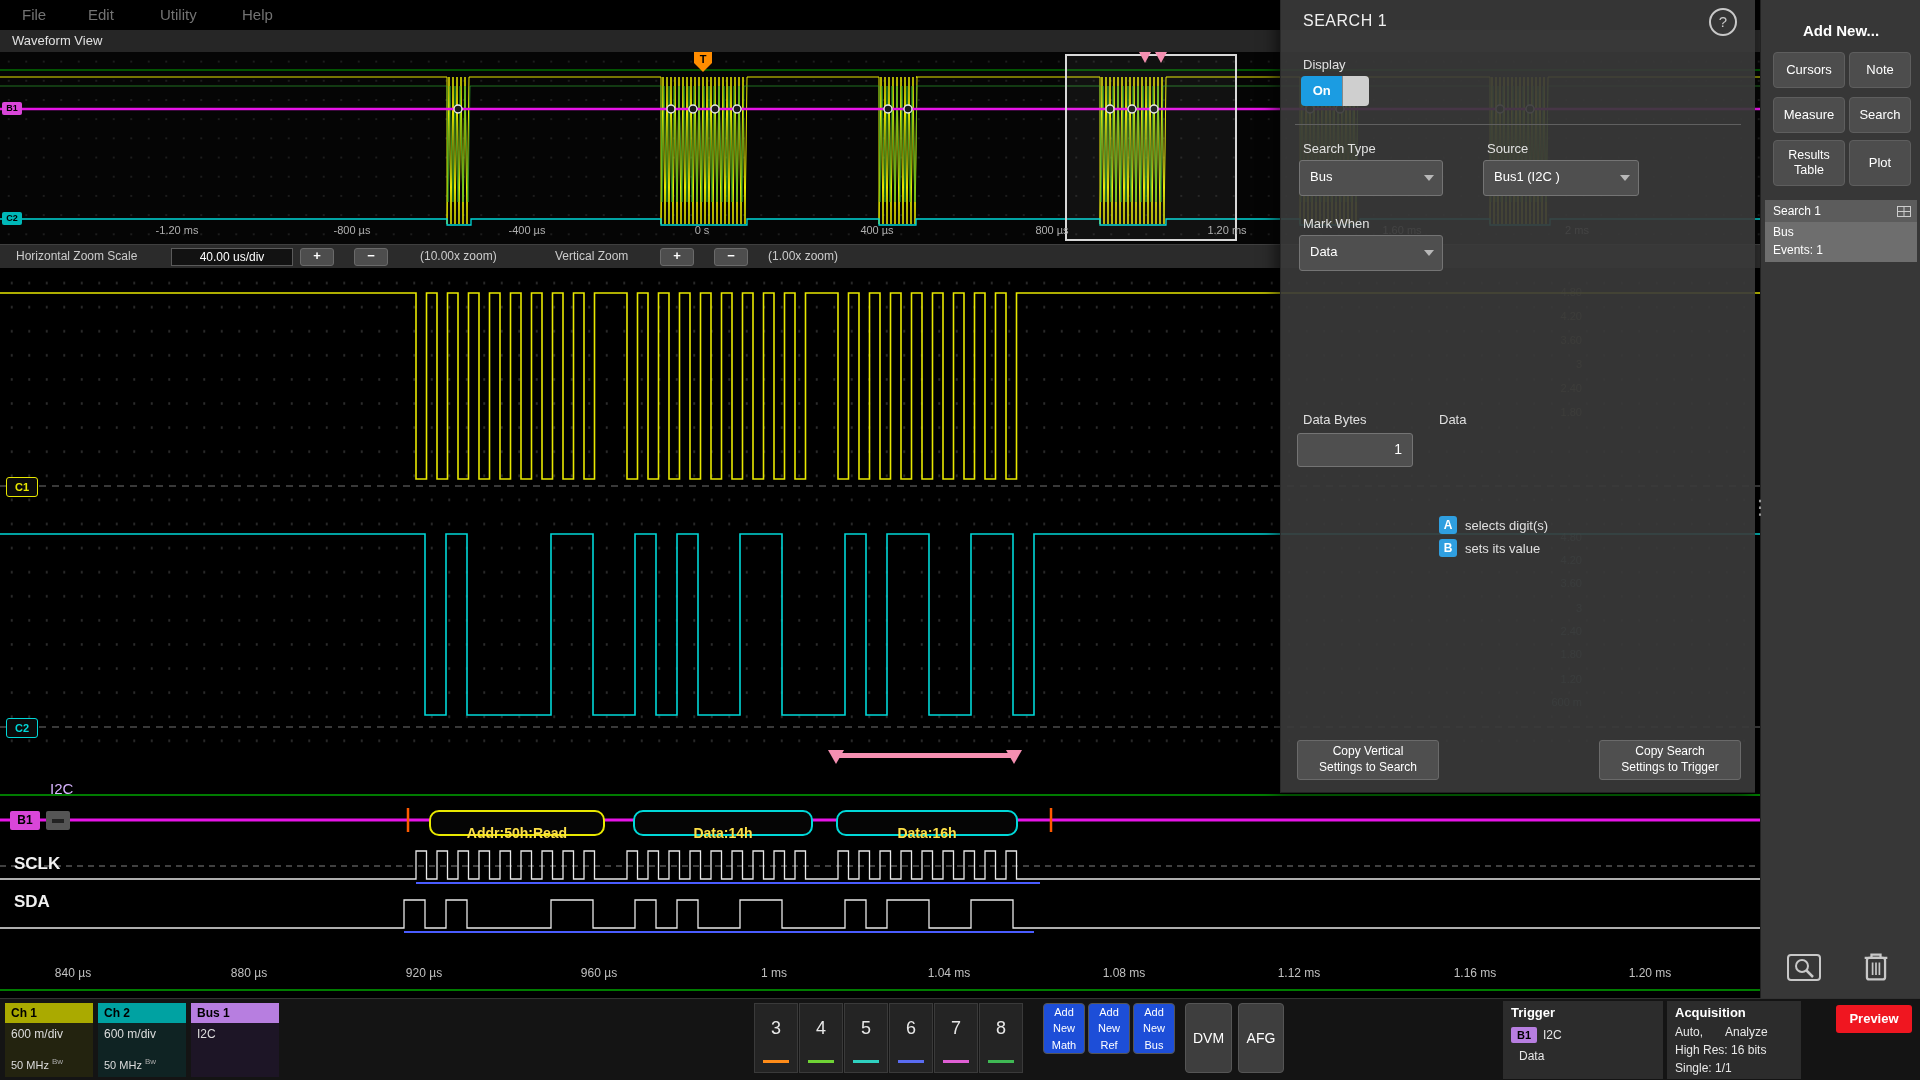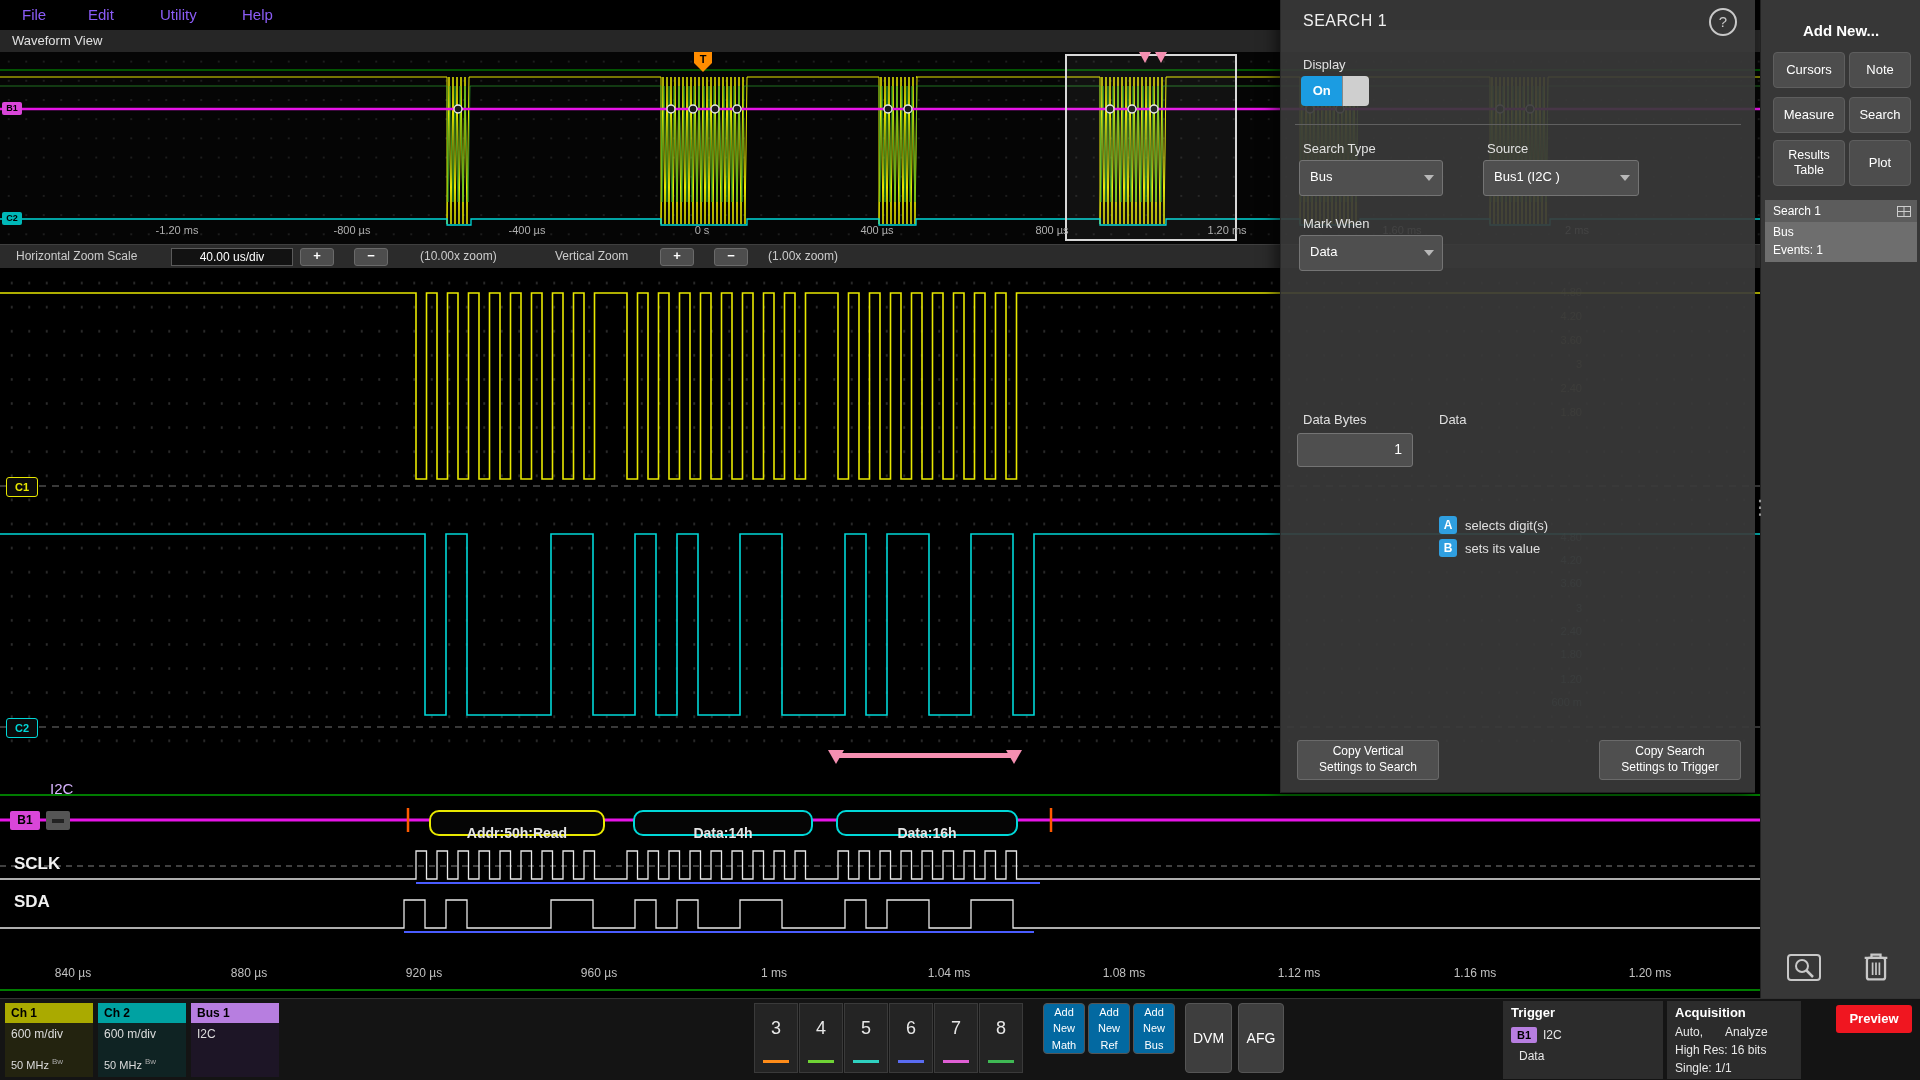--- a/index.html
+++ b/index.html
@@ -1,20 +1,20 @@
 <!DOCTYPE html>
 <html><head>
 <meta charset="utf-8">
 <style>
   html,body{margin:0;padding:0;background:#000;font-family:"Liberation Sans",sans-serif;}
   #screen{position:relative;width:1920px;height:1080px;overflow:hidden;background:#000;}
   .abs{position:absolute;}
   
   #menubar{left:0;top:0;width:1920px;height:30px;background:#000;}
-  .menu-item{top:6px;color:#8b5cf6;font-size:15px;cursor:default;}
+  .menu-item{top:6px;color:#737373;font-size:15px;cursor:default;}
   
   #viewtab{left:0;top:30px;width:1920px;height:22px;background:#262626;border-bottom:1px solid #3a3a3a;}
   #viewtab-label{left:12px;top:3px;color:#e0e0e0;font-size:13px;}
   
   #overview{left:0;top:52px;width:1760px;height:192px;background:#050505;
     background-image:radial-gradient(circle,#1d1d1d 1px,transparent 1.3px);background-size:17.5px 19.2px;}
   .ov-label{color:#b0b0b0;font-size:11px;top:172px;transform:translateX(-50%);white-space:nowrap;}
   .ov-badge{width:20px;height:13px;border-radius:2px;color:#000;font-size:9px;font-weight:bold;text-align:center;line-height:13px;}
   #t-marker{left:694px;top:0px;width:18px;height:20px;background:#ff8c00;
     clip-path:polygon(0 0,100% 0,100% 55%,50% 100%,0 55%);color:#000;font-weight:bold;font-size:11px;text-align:center;line-height:14px;}
@@ -35,21 +35,21 @@
   
   #busview{left:0;top:750px;width:1760px;height:248px;background:#000;}
   #i2c-title{left:50px;top:30px;color:#d8b4ff;font-size:15px;}
   #b1-badge{left:10px;top:61px;width:30px;height:19px;background:#d946d9;border-radius:2px;color:#000;font-weight:bold;font-size:12px;text-align:center;line-height:19px;}
   #b1-minus{left:46px;top:61px;width:24px;height:19px;background:#555;border-radius:2px;}
   #b1-minus div{position:absolute;left:6px;top:8px;width:12px;height:4px;background:#222;}
   .dig-label{left:14px;color:#f0f0f0;font-size:17px;font-weight:bold;}
   .pkt{top:60px;height:22px;background:#050505;border-radius:10px;display:flex;align-items:center;justify-content:center;}
   .pkt-addr{border:2px solid #e8e800;}
   .pkt-data{border:2px solid #00d8d8;}
-  .pkt span{color:#e5e5e5;font-size:14px;font-weight:bold;white-space:nowrap;margin-top:20px;}
+  .pkt span{color:#fde047;font-size:14px;font-weight:bold;white-space:nowrap;margin-top:20px;}
   .t-label{top:216px;color:#c0c0c0;font-size:12px;transform:translateX(-50%);white-space:nowrap;}
   .mk-tri{top:0px;width:0;height:0;border-left:8px solid transparent;border-right:8px solid transparent;border-top:14px solid #f48fb1;}
   #mk-bar{left:836px;top:3px;width:178px;height:5px;background:#f48fb1;}
   
   #panel{left:1280px;top:0;width:474px;height:792px;background:rgba(58,58,58,0.92);border-left:1px solid #2a2a2a;
     border-bottom:1px solid #222;box-shadow:-5px 5px 14px rgba(0,0,0,0.55);}
   .pn-label{color:#e0e0e0;font-size:13px;white-space:nowrap;}
   #pn-title{left:22px;top:12px;color:#f0f0f0;font-size:16px;letter-spacing:0.5px;}
   #help-btn{right:18px;top:8px;width:24px;height:24px;border:2px solid #c8c8c8;border-radius:50%;color:#c8c8c8;
     font-size:15px;text-align:center;line-height:24px;}
@@ -91,21 +91,21 @@
   #bottombar{left:0;top:998px;width:1920px;height:82px;background:#141414;border-top:1px solid #333;z-index:25;}
   .tile{top:4px;height:74px;}
   .tile-head{position:absolute;left:0;top:0;right:0;height:20px;color:#000;font-size:12px;font-weight:bold;line-height:20px;padding-left:6px;box-sizing:border-box;}
   .tile-body{position:absolute;left:0;top:20px;right:0;bottom:0;}
   .tile-body .l1{position:absolute;left:6px;top:4px;color:#dddddd;font-size:12px;white-space:nowrap;}
   .tile-body .l2{position:absolute;left:6px;top:34px;color:#dddddd;font-size:11px;white-space:nowrap;}
   .bw-sup{font-size:8px;color:#aaa;vertical-align:super;}
   .numtile{top:4px;width:44px;height:70px;background:#242424;border:1px solid #3a3a3a;box-sizing:border-box;}
   .numlabel{position:absolute;left:0;top:14px;width:100%;text-align:center;color:#e8e8e8;font-size:18px;}
   .ch-bar{position:absolute;left:8px;bottom:9px;width:26px;height:3px;background:#888;}
-  .addtile{top:4px;width:42px;height:51px;background:#0369a1;border:1px solid #555;border-radius:4px;box-sizing:border-box;
+  .addtile{top:4px;width:42px;height:51px;background:#1d4ed8;border:1px solid #555;border-radius:4px;box-sizing:border-box;
     display:flex;flex-direction:column;align-items:center;justify-content:center;cursor:default;}
   .addtile span{color:#fff;font-size:11px;line-height:1.5;}
   .fn-btn{top:4px;height:70px;background:#3e3e3e;border:1px solid #555;border-radius:4px;box-sizing:border-box;
     display:flex;align-items:center;justify-content:center;color:#fff;font-size:14px;cursor:default;}
   .info-tile{top:2px;height:78px;background:#2c2c2c;}
   .info-title{position:absolute;left:8px;top:4px;color:#fff;font-size:13px;font-weight:bold;}
   .info-text{position:absolute;color:#e8e8e8;font-size:12px;white-space:nowrap;}
   #u-badge{position:absolute;left:118px;top:59px;width:13px;height:13px;background:#ffa000;border-radius:2px;color:#000;
     font-size:9px;font-weight:bold;text-align:center;line-height:13px;}
   #trig-badge{position:absolute;left:8px;top:26px;width:26px;height:16px;background:#b77ee0;border-radius:2px;color:#000;

